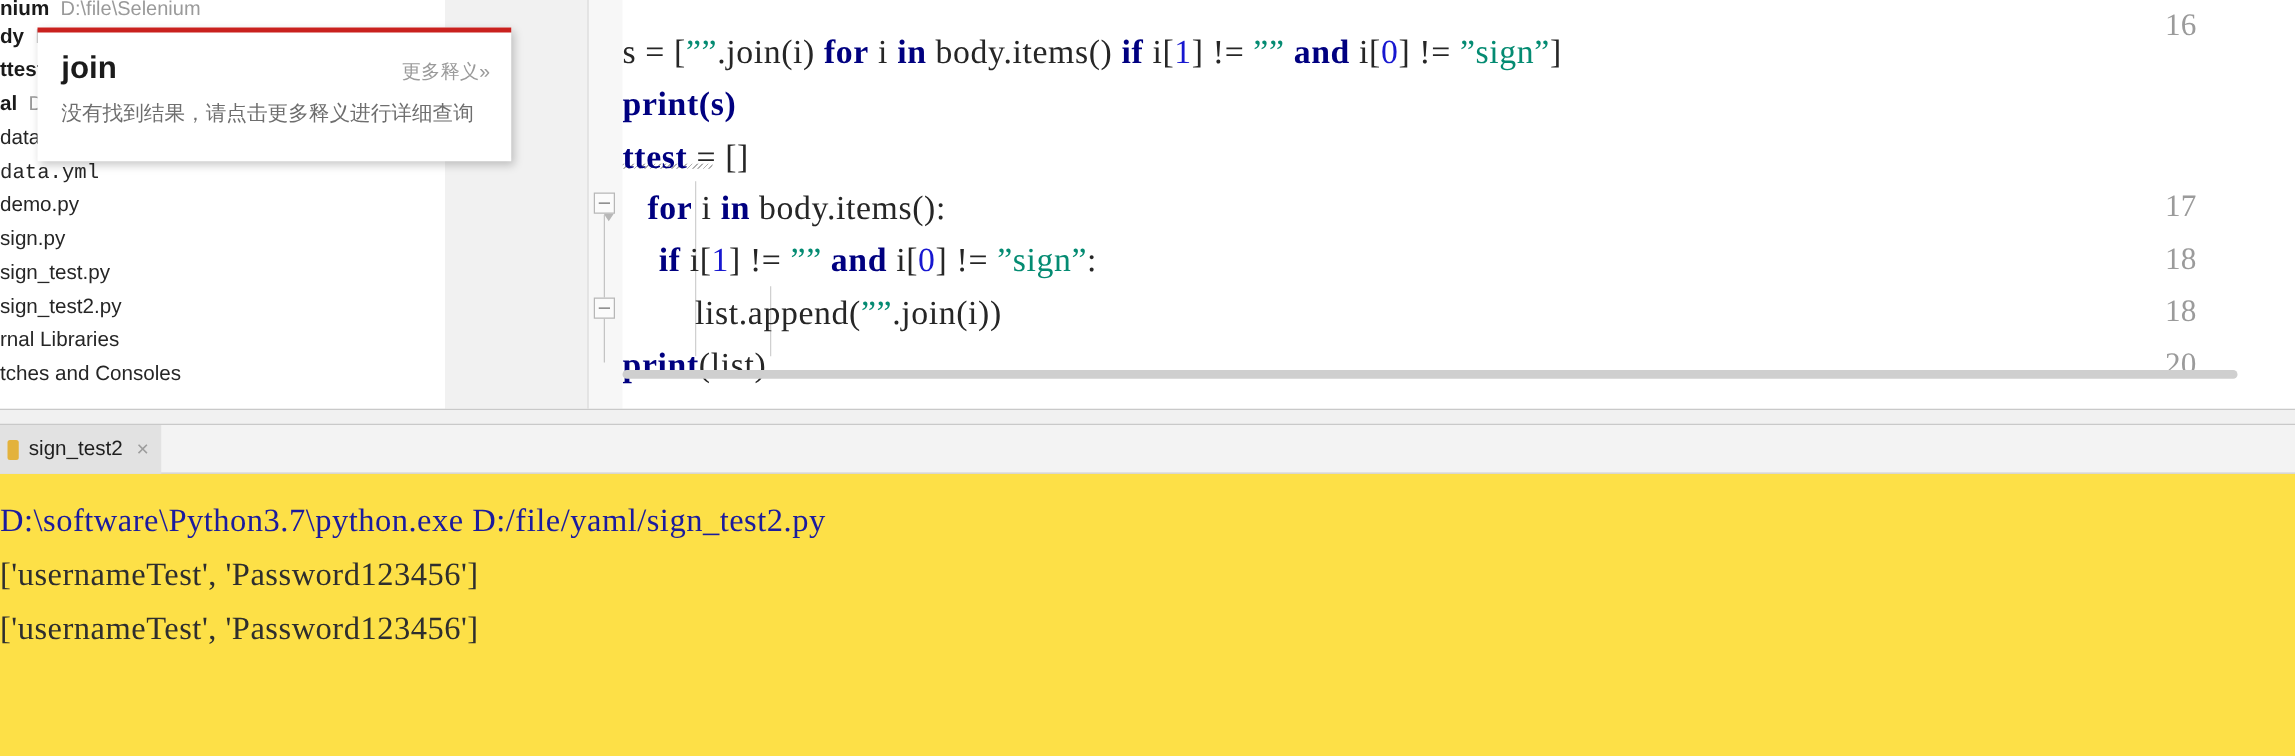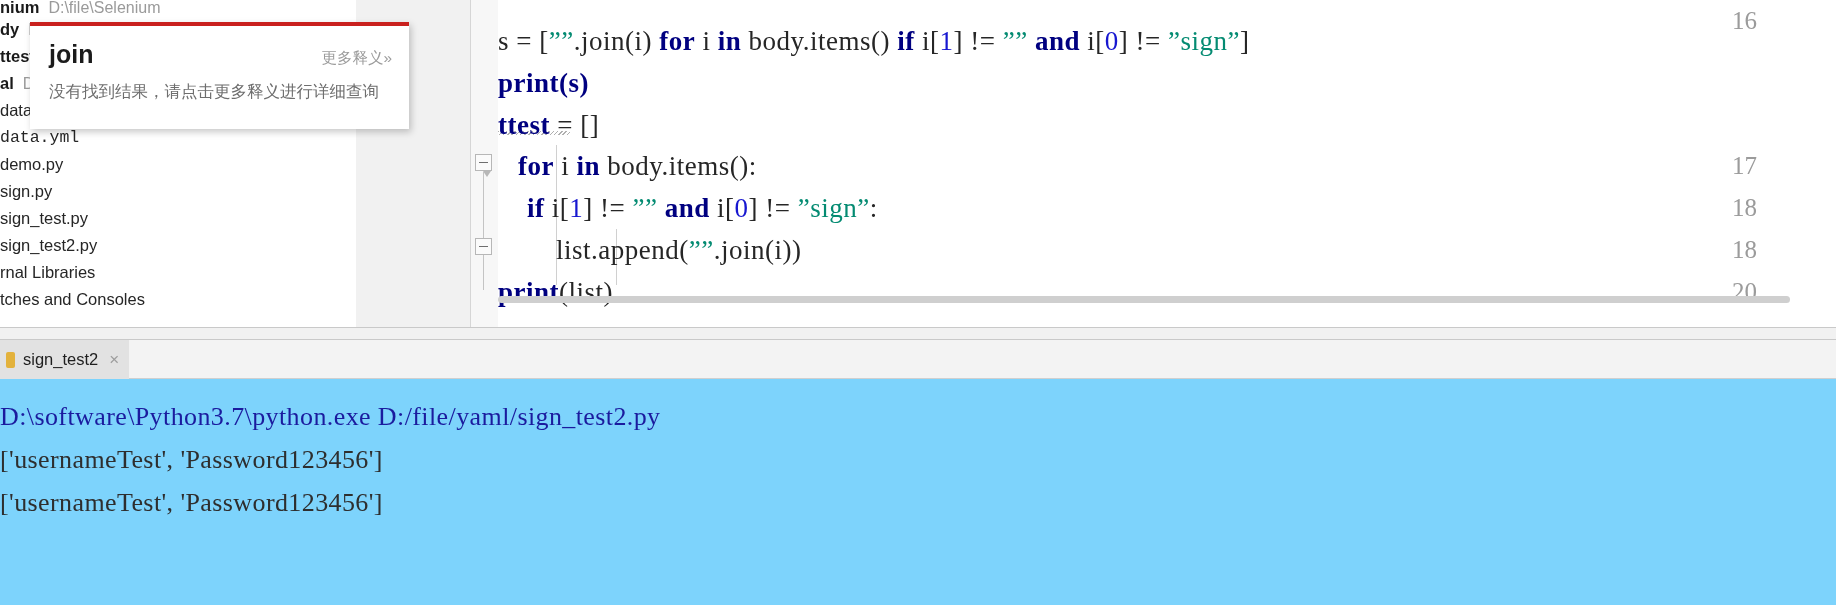--- a/index.html
+++ b/index.html
@@ -195,21 +195,21 @@
     box-sizing: border-box;
   }
 
   
   #console {
     position: absolute;
     left: 0;
     top: 340px;
     right: 0;
     bottom: 0;
-    background: #7dd3fc;
+    background: #fde047;
   }
   #console-tabbar {
     position: absolute;
     left: 0;
     top: 0;
     right: 0;
     height: 39px;
     background: #f3f3f3;
     border-bottom: 1px solid #cfcfcf;
     box-sizing: border-box;

